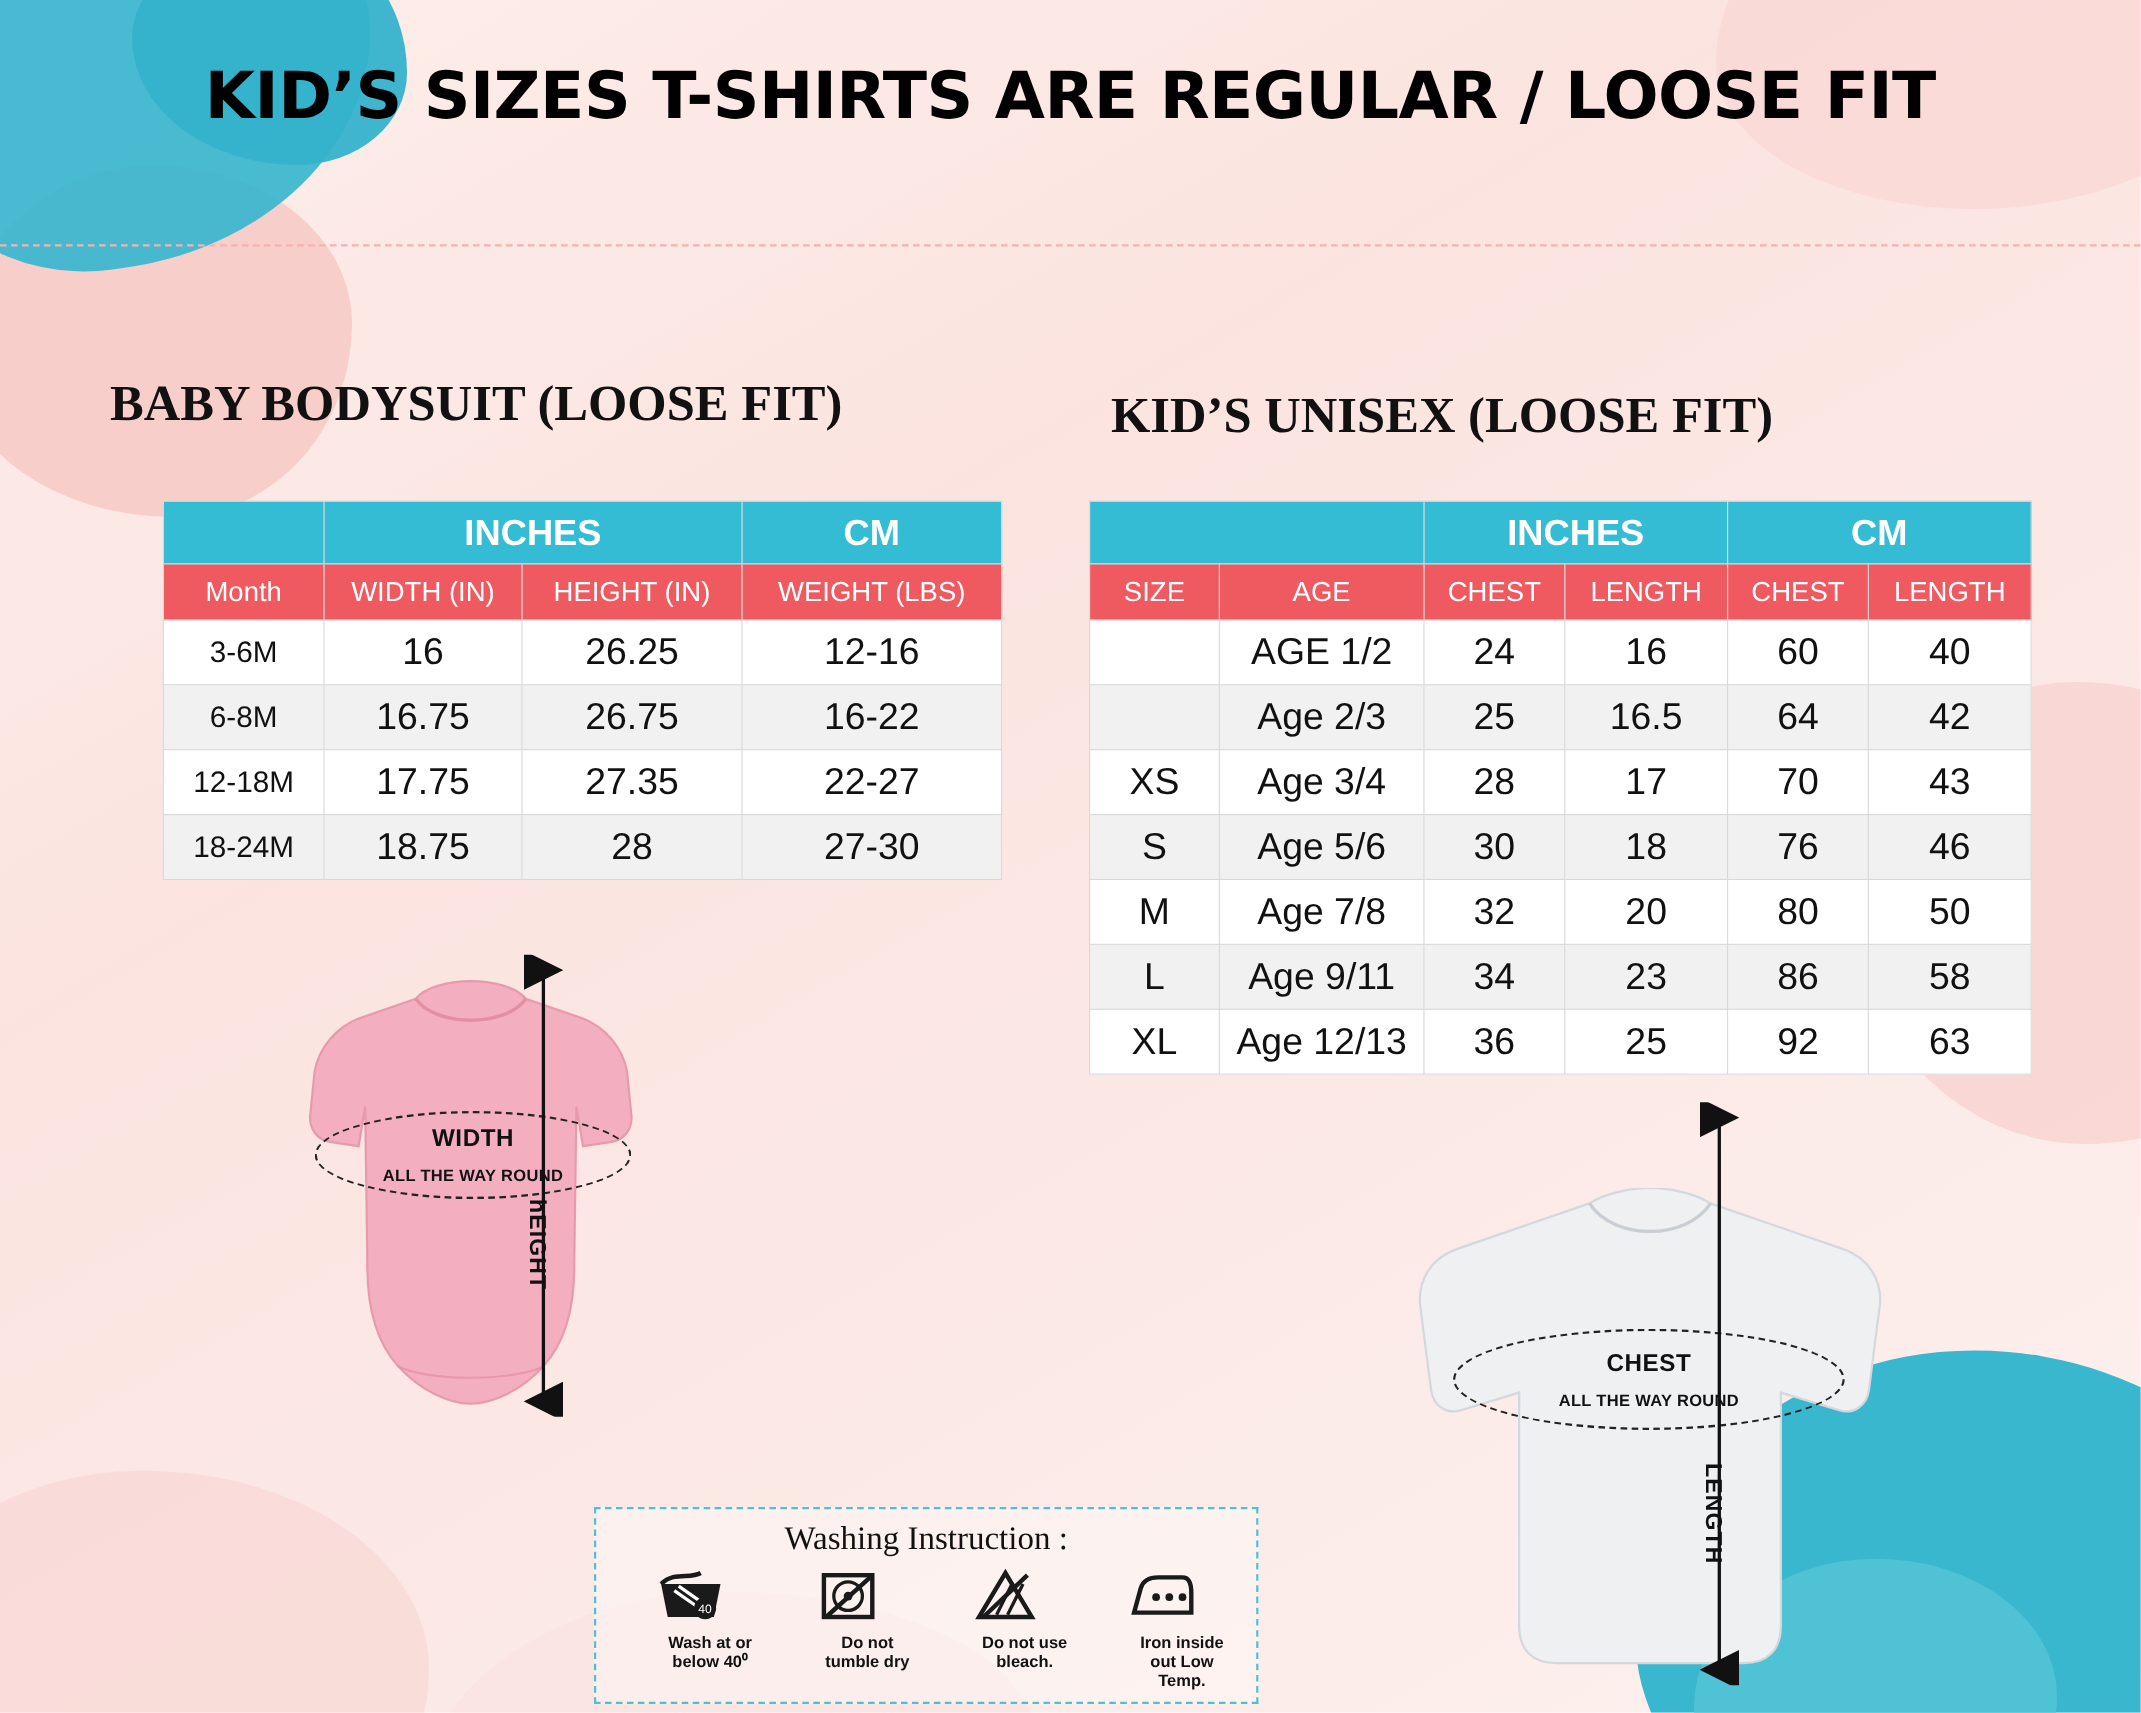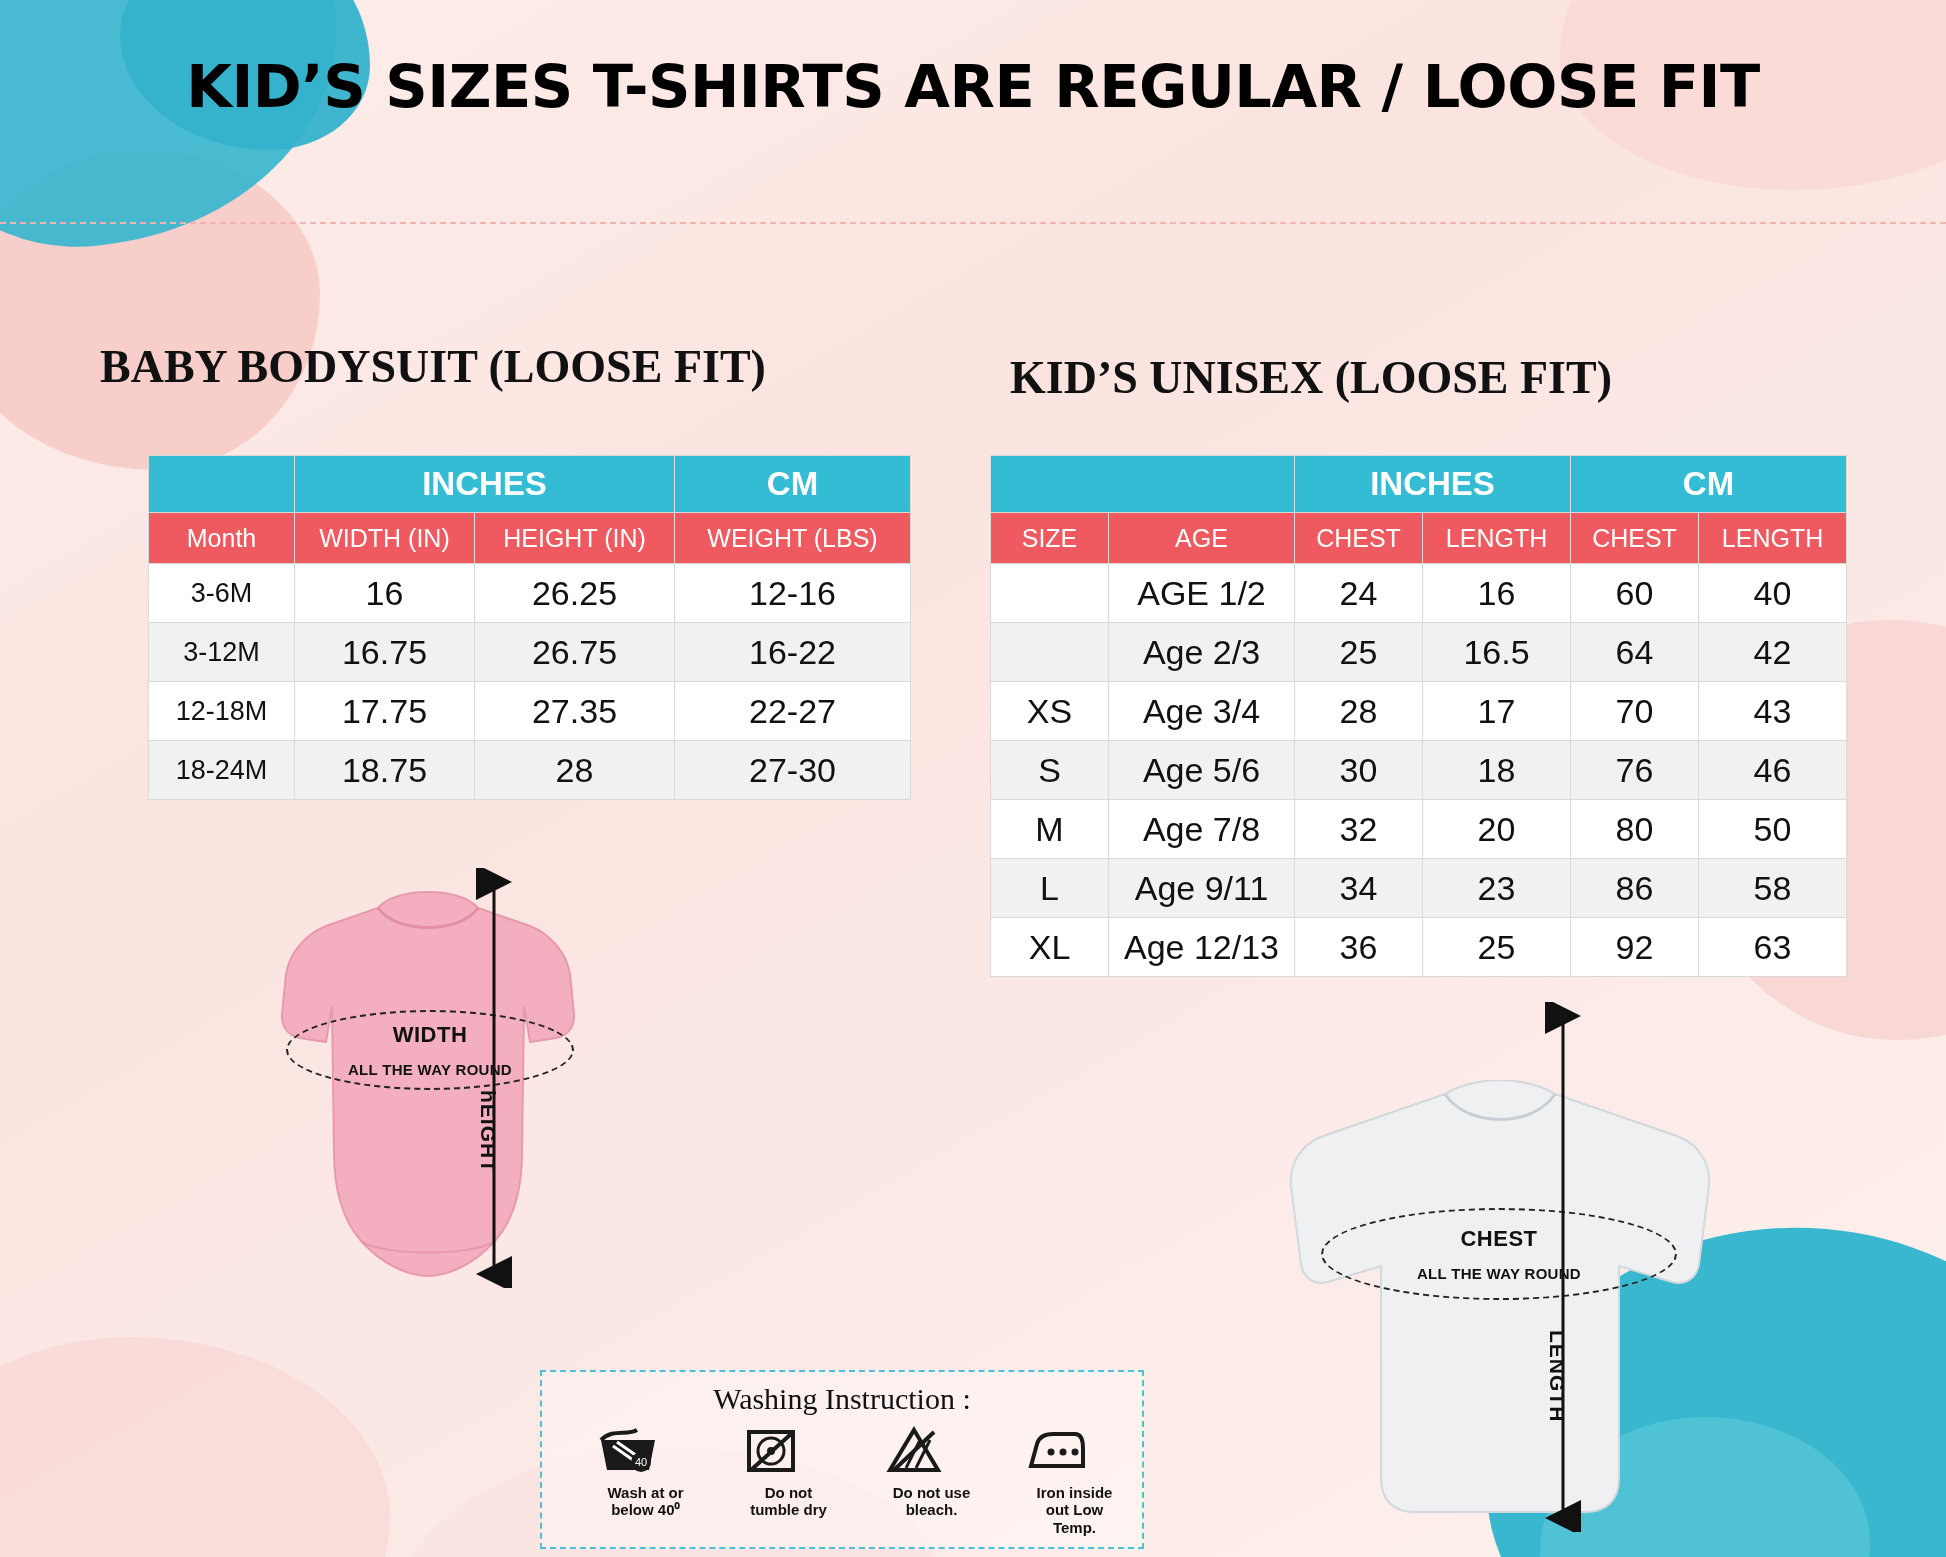--- a/index.html
+++ b/index.html
@@ -296,21 +296,21 @@
         <td class="hdr-red">HEIGHT (IN)</td>
         <td class="hdr-red">WEIGHT (LBS)</td>
       </tr>
       <tr>
         <td class="cell small">3-6M</td>
         <td class="cell">16</td>
         <td class="cell">26.25</td>
         <td class="cell">12-16</td>
       </tr>
       <tr>
-        <td class="cell small alt">3-12M</td>
+        <td class="cell small alt">6-8M</td>
         <td class="cell alt">16.75</td>
         <td class="cell alt">26.75</td>
         <td class="cell alt">16-22</td>
       </tr>
       <tr>
         <td class="cell small">12-18M</td>
         <td class="cell">17.75</td>
         <td class="cell">27.35</td>
         <td class="cell">22-27</td>
       </tr>

